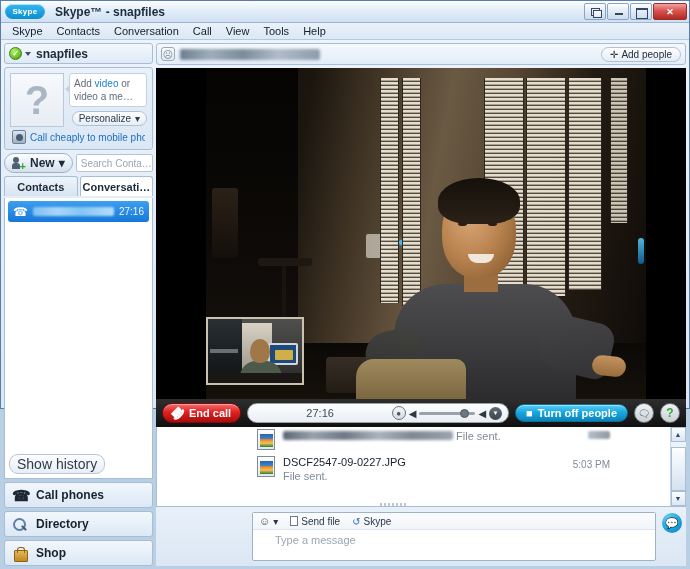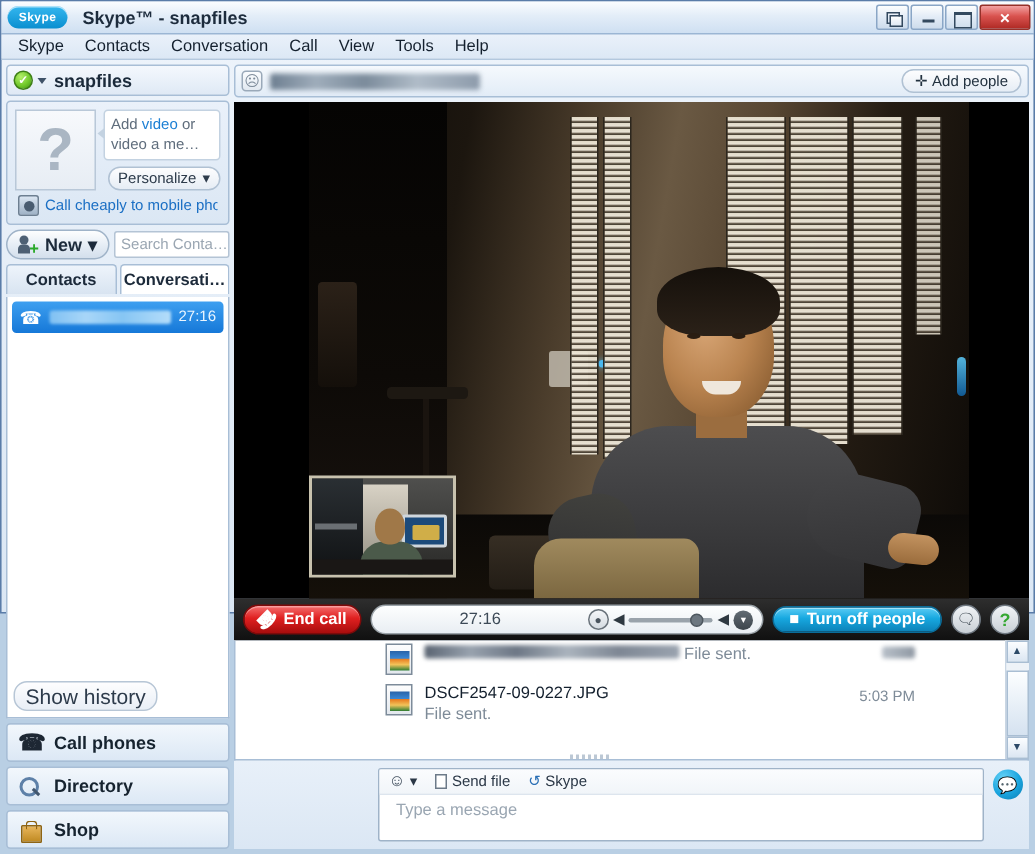--- a/index.html
+++ b/index.html
@@ -535,21 +535,21 @@
   .compose-toolbar {
     height:17px; display:flex; align-items:center; gap:12px;
     padding: 0 6px; border-bottom:1px solid #dde5ee;
     background: linear-gradient(180deg,#fbfcfe,#f1f5f9);
   }
   .ct-item { display:flex; align-items:center; gap:3px; font-size:10px; color:#2a3746; }
   .smiley { font-size:11px; color:#3f4d5c; }
   .page-ico { width:8px;height:10px;border:1px solid #6c7a89;background:#fff;display:inline-block; }
   .extras-ico { font-size:10px; color:#2a6fb5; }
   .compose-input {
-    flex:1; min-height:30px; padding: 4px 11px;
+    flex:1; min-height:30px; padding: 4px 22px;
     font-size:11px; color:#9aa6b2;
   }
   .send-ico {
     width:20px;height:20px;border-radius:50%; flex:0 0 auto; margin-top:1px;
     background: radial-gradient(circle at 35% 28%, #66d2f7 0%, #19a4de 55%, #0b7cb2 100%);
     display:flex;align-items:center;justify-content:center;color:#fff;font-size:11px;
   }
 </style>
 </head>
 <body>

